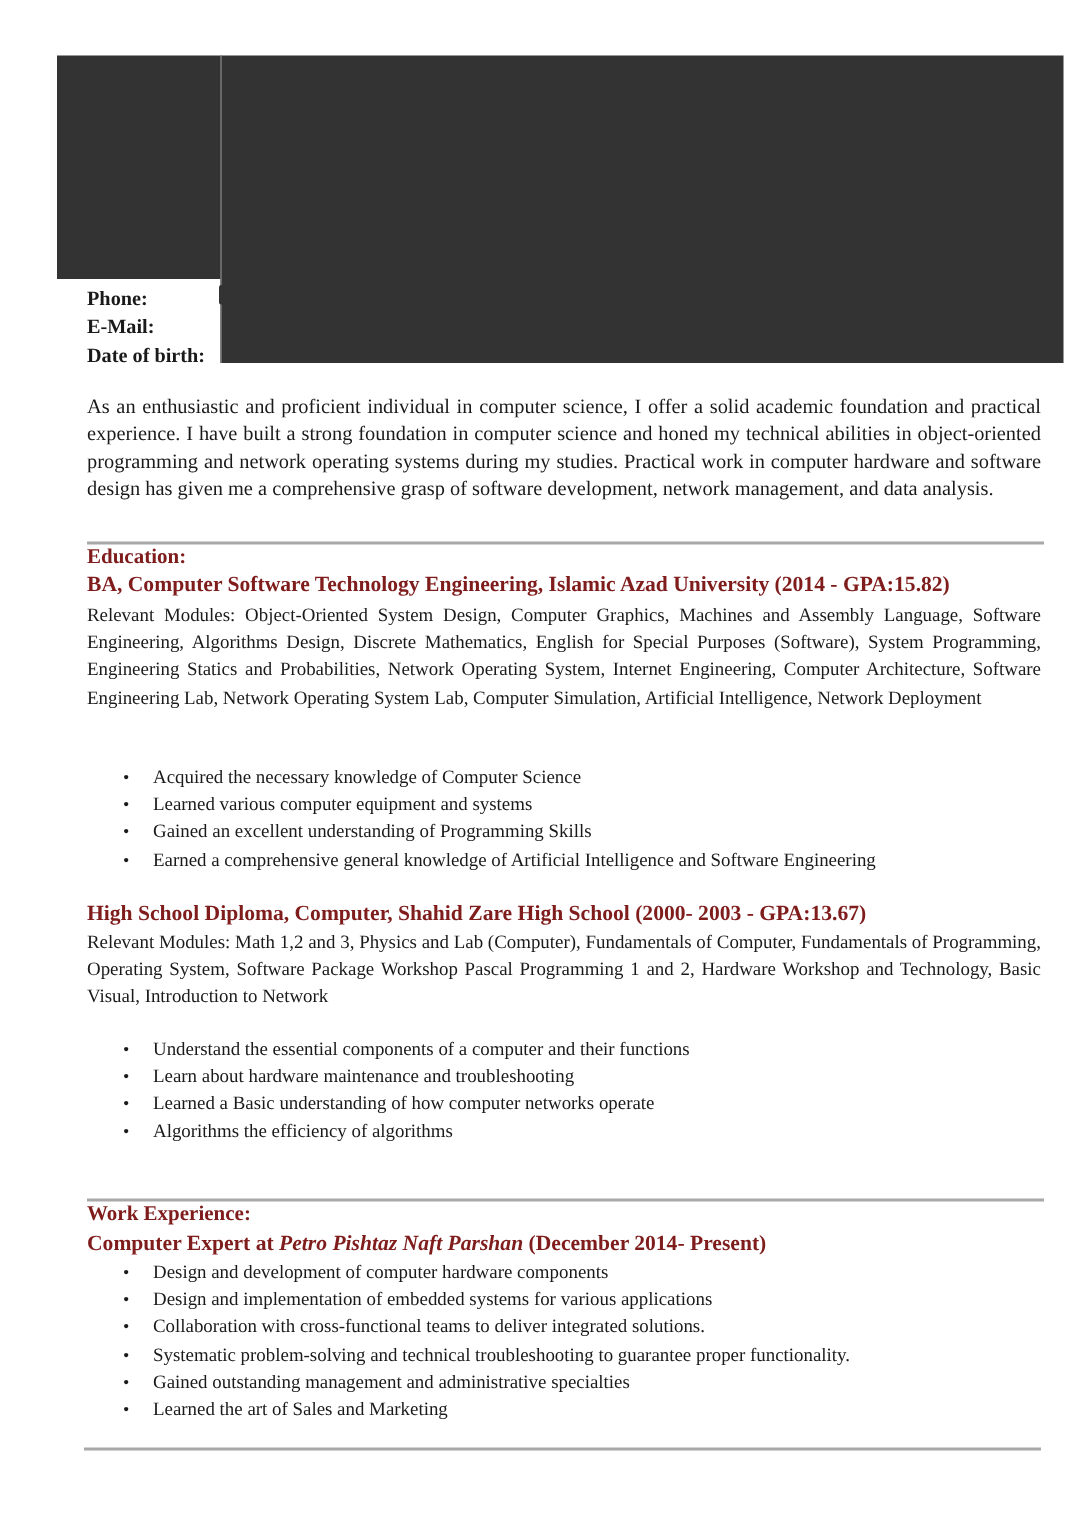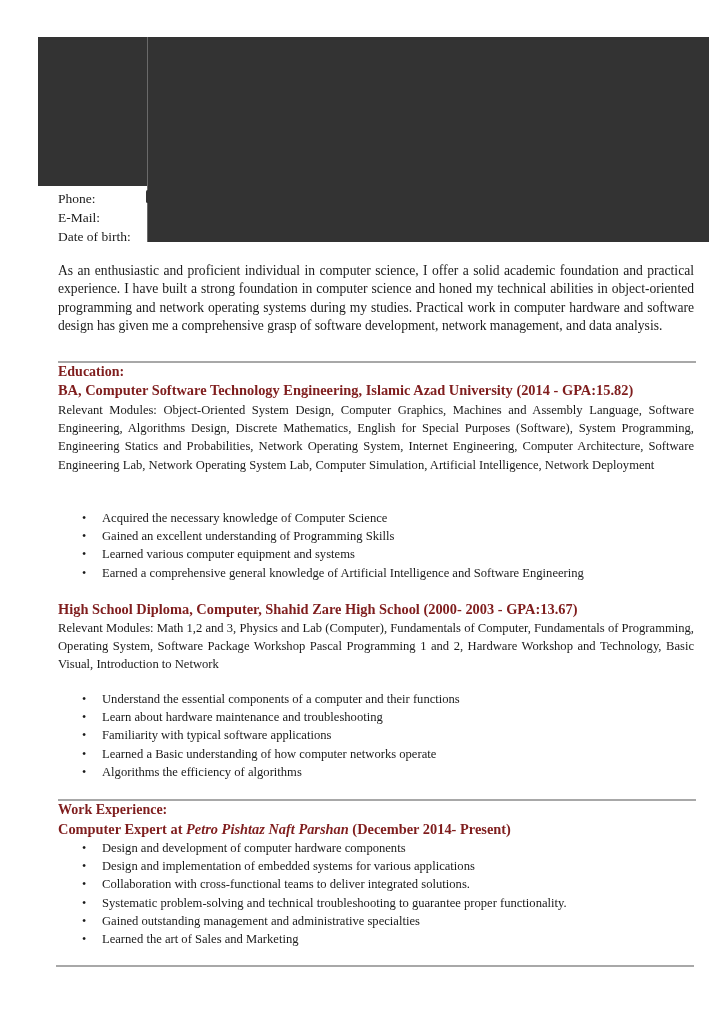--- a/index.html
+++ b/index.html
@@ -2,21 +2,21 @@
 <html><head>
 <meta charset="utf-8">
 <style>
   html, body { margin: 0; padding: 0; }
   body {
     width: 725px; height: 1024px; background: #ffffff; position: relative; overflow: hidden;
     font-family: "Liberation Serif", "DejaVu Serif", serif; color: #1a1a1a;
   }
   .redact-left { position: absolute; left: 38px; top: 37px; width: 109px; height: 149px; background: #333333; }
   .redact-main { position: absolute; left: 147px; top: 37px; width: 561px; height: 205px; background: #333333; border-left: 1px solid #6a6a6a; }
-  .contact { position: absolute; left: 58px; top: 189px; font-weight: normal; font-size: 13.5px; line-height: 19px; }
+  .contact { position: absolute; left: 58px; top: 189px; font-weight: bold; font-size: 13.5px; line-height: 19px; }
   .contact div { white-space: nowrap; }
   .stray { position: absolute; left: 146px; top: 190px; width: 3px; height: 13px; background: #333; border-radius: 2px; }
 
   .summary { position: absolute; left: 58px; top: 262px; width: 636px; font-size: 13.6px; line-height: 18.4px; text-align: justify; }
   .rule { position: absolute; height: 2px; background: #a8a8a8; }
   .rule1 { left: 58px; top: 361px; width: 638px; }
   .rule2 { left: 58px; top: 799px; width: 638px; }
   .rule3 { left: 56px; top: 965px; width: 638px; }
 
   .heading { position: absolute; left: 58px; color: #7f1d1d; font-weight: bold; font-size: 14px; white-space: nowrap; }
@@ -54,31 +54,30 @@
 
 <p class="summary" style="margin:0">As an enthusiastic and proficient individual in computer science, I offer a solid academic foundation and practical experience. I have built a strong foundation in computer science and honed my technical abilities in object-oriented programming and network operating systems during my studies. Practical work in computer hardware and software design has given me a comprehensive grasp of software development, network management, and data analysis.</p>
 
 <div class="rule rule1"></div>
 
 <div class="heading h-edu">Education:</div>
 <div class="heading h-ba">BA, Computer Software Technology Engineering, Islamic Azad University (2014 - GPA:15.82)</div>
 <div class="modules mod-ba"><b>Relevant Modules:</b><span> Object-Oriented System Design, Computer Graphics, Machines and Assembly Language, Software Engineering, Algorithms Design, Discrete Mathematics, English for Special Purposes (Software), System Programming, Engineering Statics and Probabilities, Network Operating System, Internet Engineering, Computer Architecture, Software Engineering Lab, Network Operating System Lab, Computer Simulation, Artificial Intelligence, Network Deployment</span></div>
 <ul class="bullets ul-ba">
   <li>Acquired the necessary knowledge of Computer Science</li>
+  <li>Learned various computer equipment and systems</li>
   <li>Gained an excellent understanding of Programming Skills</li>
-  <li>Learned various computer equipment and systems</li>
   <li>Earned a comprehensive general knowledge of Artificial Intelligence and Software Engineering</li>
 </ul>
 
 <div class="heading h-hs">High School Diploma, Computer, Shahid Zare High School (2000- 2003 - GPA:13.67)</div>
 <div class="modules mod-hs"><b>Relevant Modules:</b><span> Math 1,2 and 3, Physics and Lab (Computer), Fundamentals of Computer, Fundamentals of Programming, Operating System, Software Package Workshop Pascal Programming 1 and 2, Hardware Workshop and Technology, Basic Visual, Introduction to Network</span></div>
 <ul class="bullets ul-hs">
   <li>Understand the essential components of a computer and their functions</li>
   <li>Learn about hardware maintenance and troubleshooting</li>
-  <li>Familiarity with typical software applications</li>
   <li>Learned a Basic understanding of how computer networks operate</li>
   <li>Algorithms the efficiency of algorithms</li>
 </ul>
 
 <div class="rule rule2"></div>
 
 <div class="heading h-work">Work Experience:</div>
 <div class="heading h-job"><span>Computer Expert at </span><em>Petro Pishtaz Naft Parshan</em><span> (December 2014- Present)</span></div>
 <ul class="bullets ul-job">
   <li>Design and development of computer hardware components</li>

